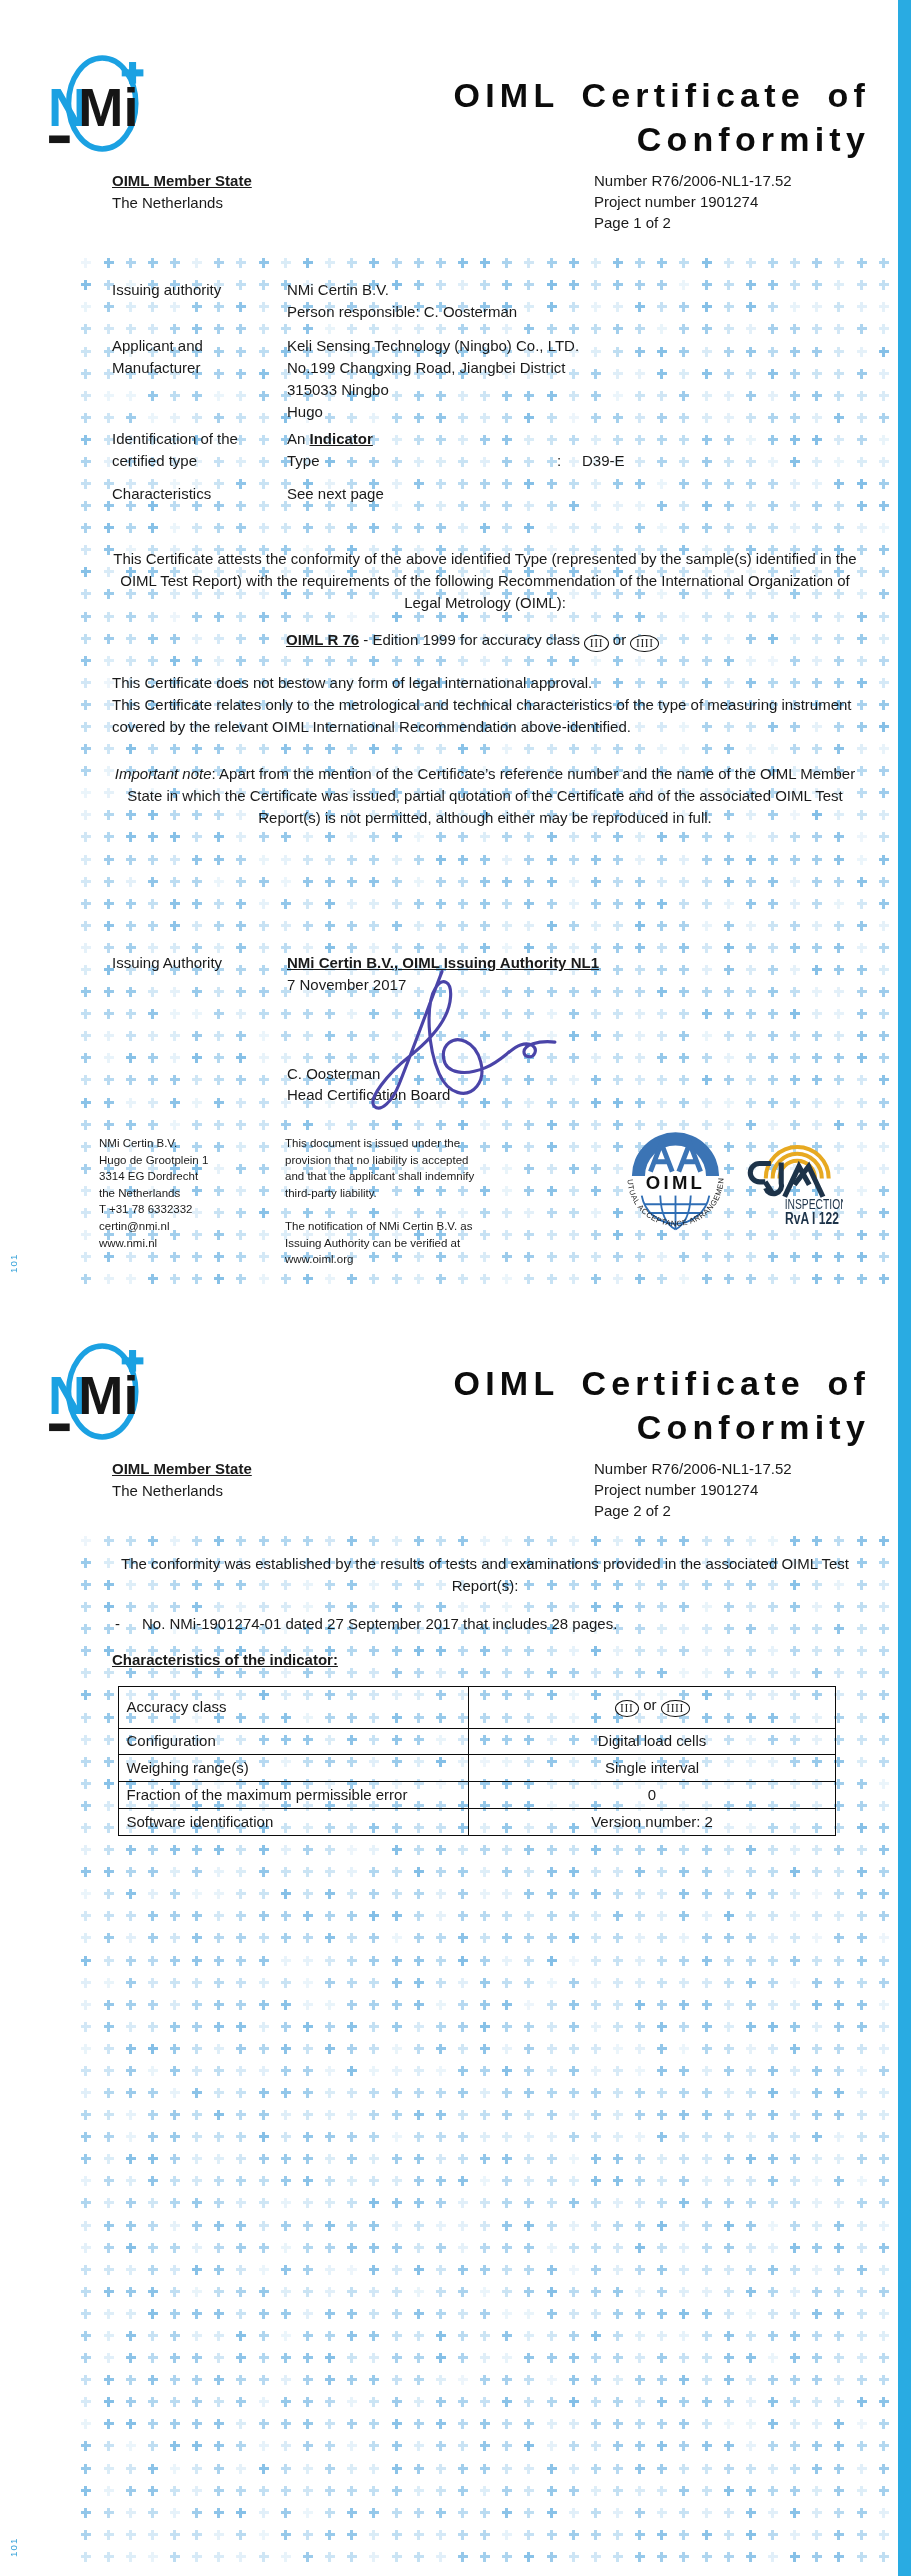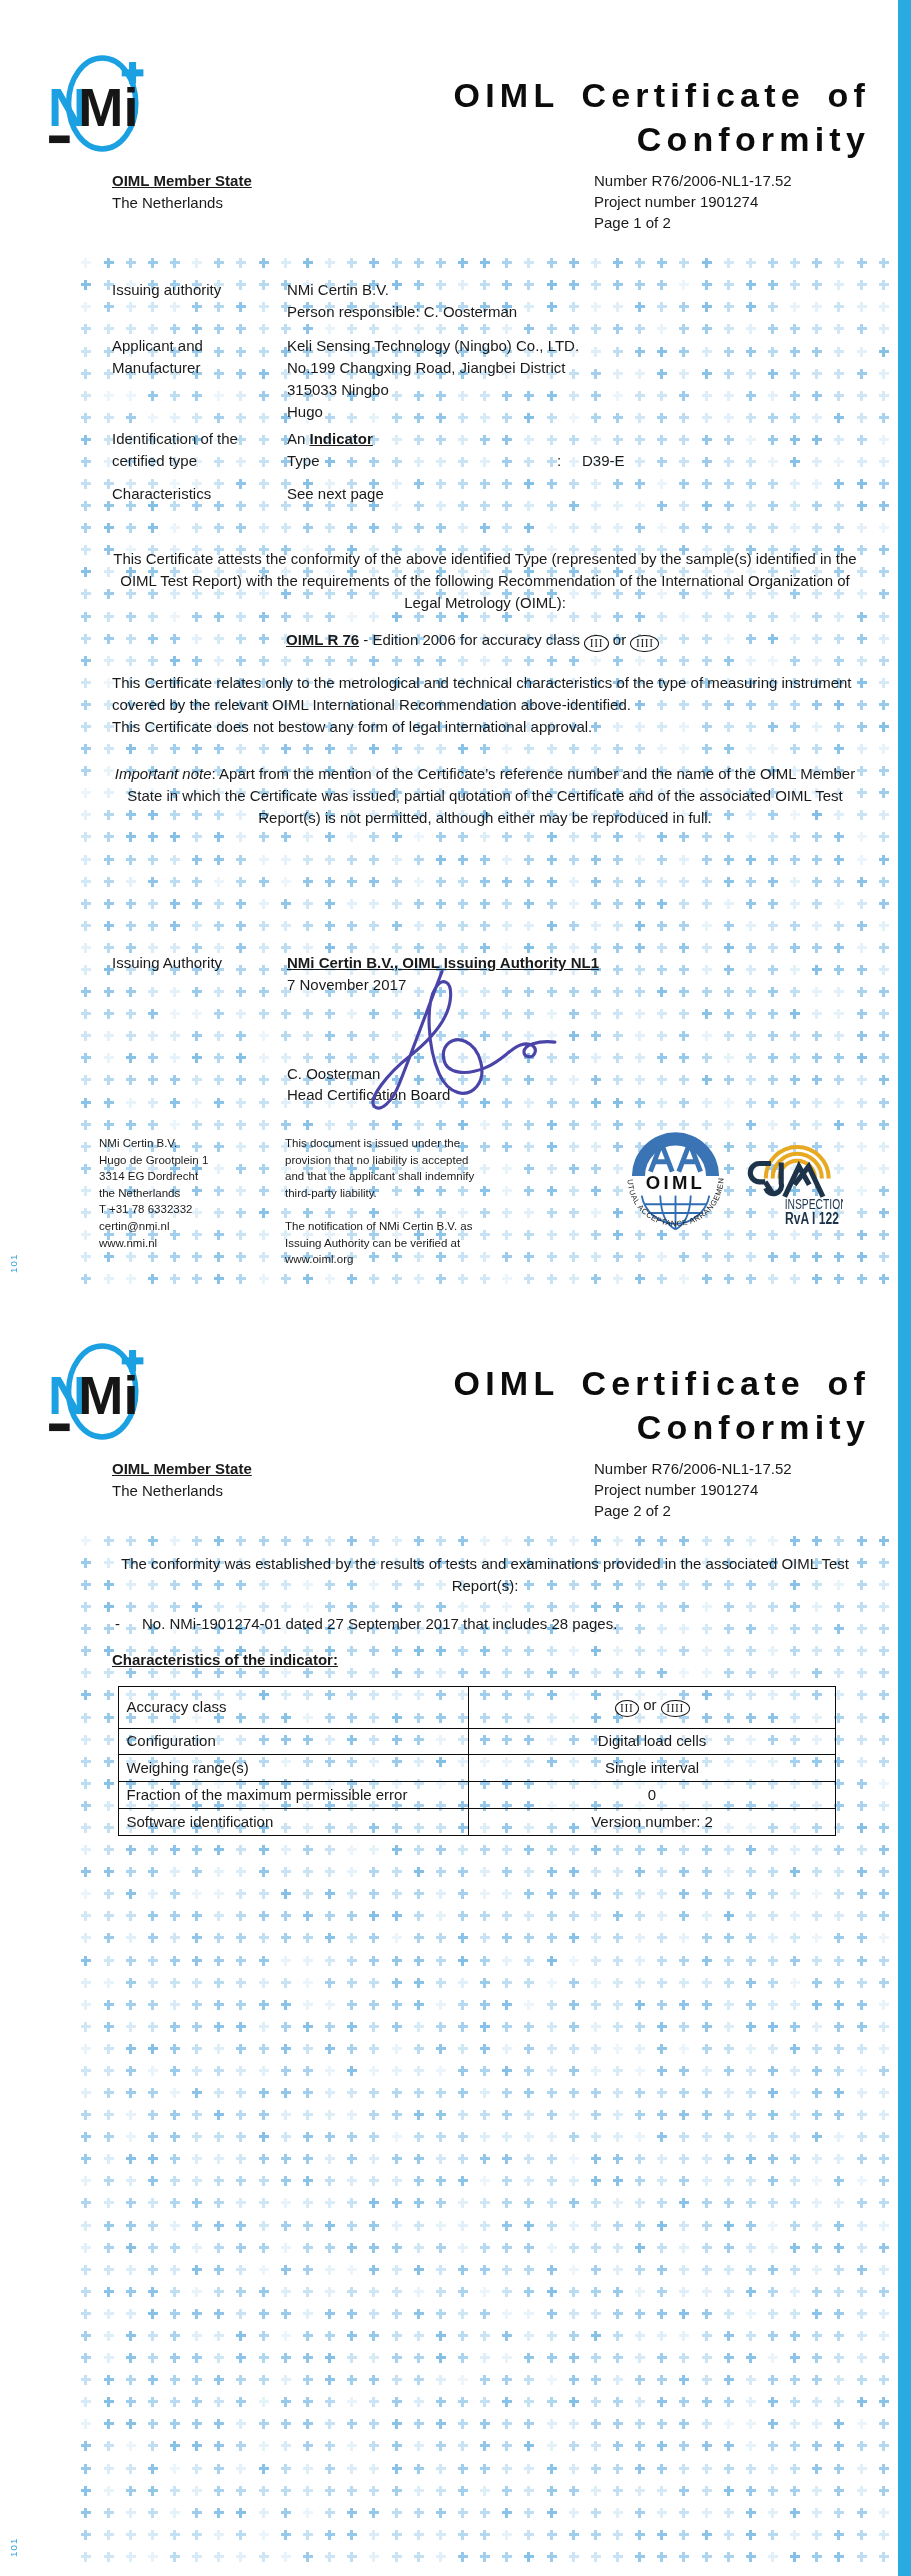--- a/index.html
+++ b/index.html
@@ -1832,29 +1832,29 @@
       <div class="abs t" style="left:287px;top:450px">Type</div>
       <div class="abs t" style="left:557px;top:450px">:</div>
       <div class="abs t" style="left:582px;top:450px">D39-E</div>
 
       <div class="abs t" style="left:112px;top:483px">Characteristics</div>
       <div class="abs t" style="left:287px;top:483px">See next page</div>
 
       <div class="abs t para" style="left:112px;top:548px">This Certificate attests the conformity of the above identified Type (represented by the sample(s) identified in the OIML Test Report) with the requirements of the following Recommendation of the International Organization of Legal Metrology (OIML):</div>
 
       <div class="abs t" style="left:286px;top:629px;white-space:nowrap">
-        <span class="b">OIML R 76</span><span> - Edition 2006 for accuracy class </span>
+        <span class="b">OIML R 76</span><span> - Edition 1999 for accuracy class </span>
         <span class="klass">III</span>
         <span>or</span>
         <span class="klass">IIII</span>
       </div>
 
       <div class="abs t" style="left:112px;top:672px;width:754px">
+        <div>This Certificate does not bestow any form of legal international approval.</div>
         <div>This Certificate relates only to the metrological and technical characteristics of the type of measuring instrument covered by the relevant OIML International Recommendation above-identified.</div>
-        <div>This Certificate does not bestow any form of legal international approval.</div>
       </div>
 
       <div class="abs t para" style="left:112px;top:763px"><span class="i">Important note</span><span>: Apart from the mention of the Certificate’s reference number and the name of the OIML Member State in which the Certificate was issued, partial quotation of the Certificate and of the associated OIML Test Report(s) is not permitted, although either may be reproduced in full.</span></div>
 
       <div class="abs t" style="left:112px;top:952px">Issuing Authority</div>
       <div class="abs t b" style="left:287px;top:952px">NMi Certin B.V., OIML Issuing Authority NL1</div>
       <div class="abs t" style="left:287px;top:974px">7 November 2017</div>
 
       <svg class="sig-svg" width="321" height="161" viewBox="0 0 560 280">
         <path d="M225,18 C205,70 172,160 150,215 C138,245 118,264 107,253 C95,241 130,196 168,166

